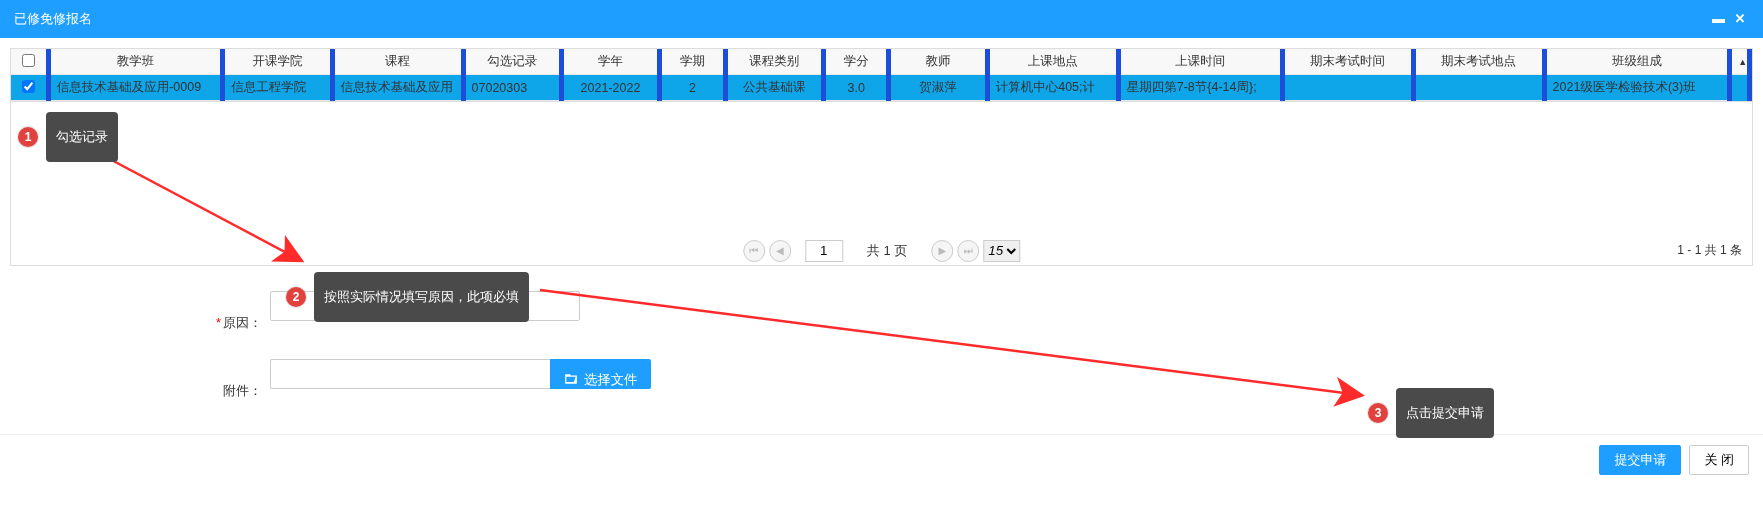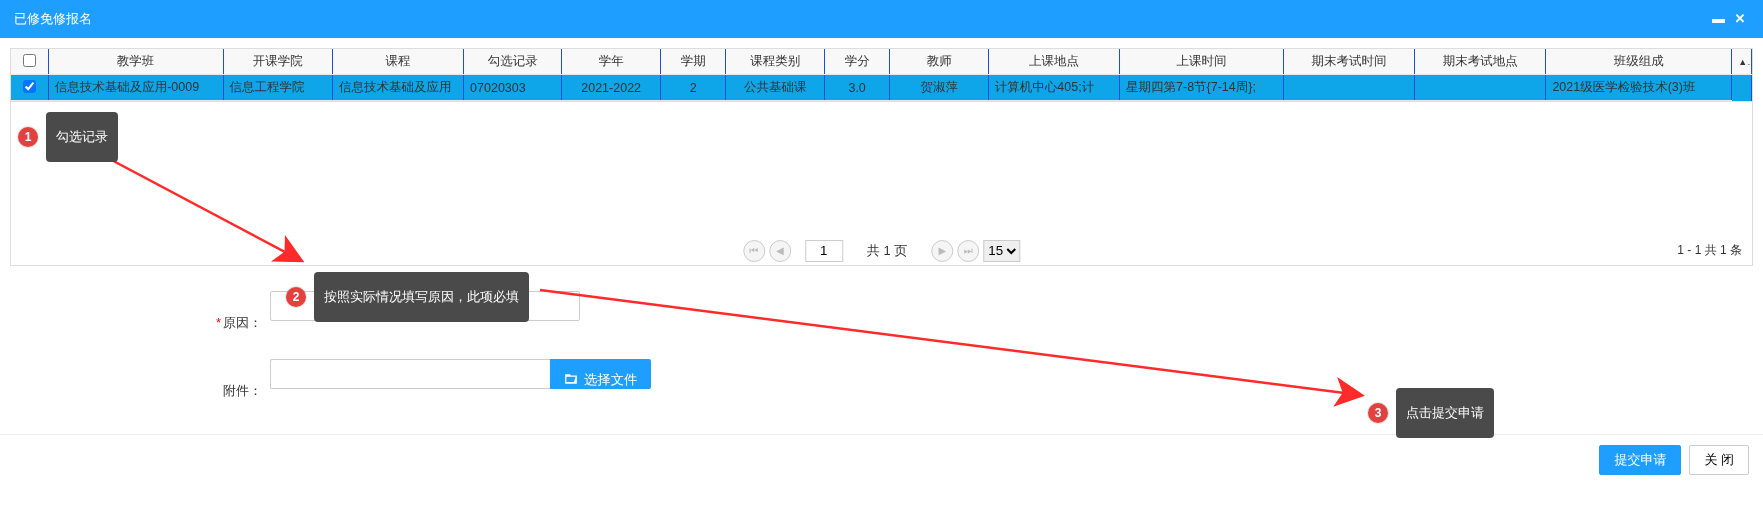--- a/index.html
+++ b/index.html
@@ -2,31 +2,31 @@
 <html><head>
 <meta charset="utf-8">
 <style>
   * { box-sizing: border-box; margin: 0; padding: 0; }
   html, body { width: 1763px; height: 508px; font-family: "Microsoft YaHei", Arial, sans-serif; font-size: 13px; background: #fff; color: #333; }
   .titlebar { background: #1e9fff; color: #fff; height: 38px; line-height: 38px; padding: 12px 14px; display: flex; justify-content: space-between; align-items: center; }
   .titlebar .wincons span { display: inline-block; width: 18px; text-align: center; cursor: pointer; font-weight: bold; }
   .main { padding: 10px 10px 0 10px; height: 378px; display:flex; flex-direction:column; }
   .table-wrap { border: 1px solid #ddd; flex: 0 0 auto; }
   table { width: 100%; border-collapse: collapse; table-layout: fixed; }
-  th, td { border-right: 1px solid #1d4ed8; border-bottom: 1px solid #e6e6e6; padding: 4px 6px; text-align: center; font-size: 12.5px; white-space: nowrap; overflow: hidden; text-overflow: ellipsis; height:24px; }
+  th, td { border-right: 5px solid #1d4ed8; border-bottom: 1px solid #e6e6e6; padding: 4px 6px; text-align: center; font-size: 12.5px; white-space: nowrap; overflow: hidden; text-overflow: ellipsis; height:24px; }
   th { background: #f8f8f8; font-weight: normal; }
   tbody tr.selected { background: #0ea5e9; border-radius: 9px; }
   .tbody-area { height: 166px; background:#fff; border-left:1px solid #ddd; border-right:1px solid #ddd; }
   .pager { border:1px solid #ddd; border-top: none; height: 36px; display: flex; align-items: center; padding: 0 10px; position: relative; background:#fff;}
   .pager .center { position:absolute; left:50%; transform:translateX(-50%); display:flex; align-items:center; gap:4px;}
   .pager .right { margin-left:auto; font-size:12px; color:#333;}
   .pgbtn { width:22px; height:22px; border:1px solid #ccc; border-radius:50%; background:#f5f5f5; display:inline-flex; align-items:center; justify-content:center; font-size:10px; cursor:pointer; color:#666;}
   .pgbtn.dis { color:#bbb; cursor:default;}
   .pginput { width:38px; height:22px; border:1px solid #ccc; text-align:center; }
-  .pgsel { height:22px; border:1px solid #ccc; }
+  .pgsel { height:22px; border:1px solid #ccc;font-style:italic; }
   .form-area { padding: 14px 0 0 0; }
   .form-row { display:flex; align-items:center; margin-bottom:16px; }
   .form-label { width:260px; text-align:right; padding-right:8px; font-size:13px;margin-top:34px;}
   .req::before { content:"*"; color:#f00; margin-right:2px; }
   .txtin { width:310px; height:30px; border:1px solid #ccc; padding:0 6px; border-radius:2px;}
   .file-row .txtin { width:280px; border-right:none; border-radius:2px 0 0 2px;}
   .filebtn { height:30px; background:#1e9fff; color:#fff; border:none; padding:0 14px; display:inline-flex; align-items:flex-end; gap:6px; cursor:pointer; border-radius:0 2px 2px 0;}
   .footer { border-top:1px solid #eee; padding:10px 14px; display:flex; justify-content:flex-end; gap:8px; height:50px; align-items:flex-start;}
   .btn { height:30px; padding:0 14px; border:1px solid #ccc; background:#fff; border-radius:2px; cursor:pointer; font-size:13px;}
   .btn.primary { background:#1e9fff; color:#fff; border-color:#1e9fff;}
@@ -100,21 +100,21 @@
           <td style="text-align:left">信息技术基础及应用-0009</td>
           <td style="text-align:left">信息工程学院</td>
           <td style="text-align:left">信息技术基础及应用</td>
           <td style="text-align:left">07020303</td>
           <td>2021-2022</td>
           <td>2</td>
           <td>公共基础课</td>
           <td>3.0</td>
           <td>贺淑萍</td>
           <td style="text-align:left">计算机中心405;计</td>
-          <td style="text-align:left">星期四第7-8节{7-14周};</td>
+          <td style="text-align:left">星期四第7-8节{4-14周};</td>
           <td></td>
           <td></td>
           <td style="text-align:left">2021级医学检验技术(3)班</td>
           <td style="border-bottom:none;"></td>
         </tr>
       </tbody>
     </table>
   </div>
   <div class="tbody-area"></div>
 

